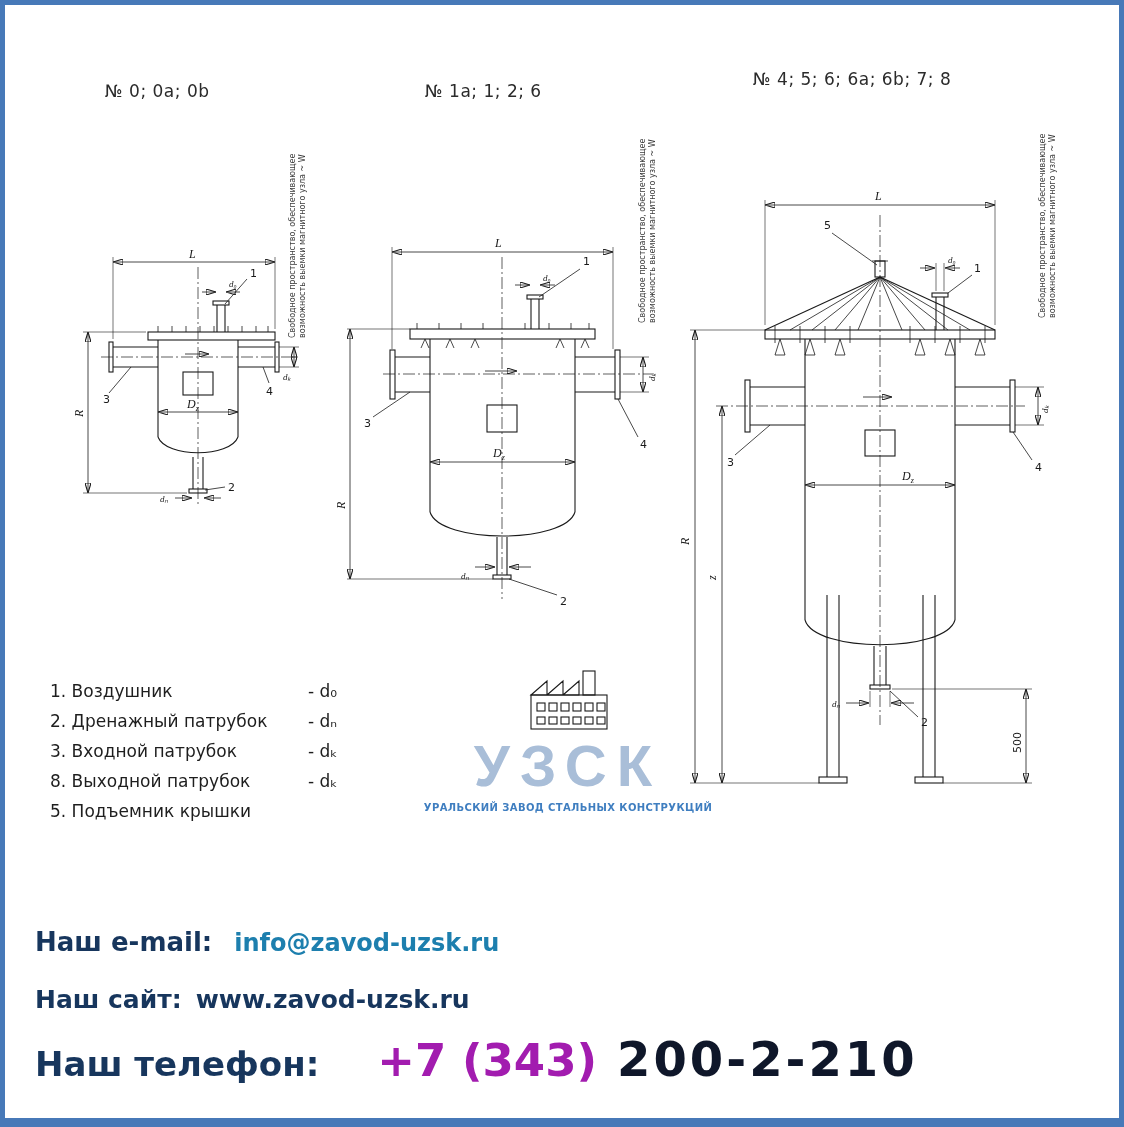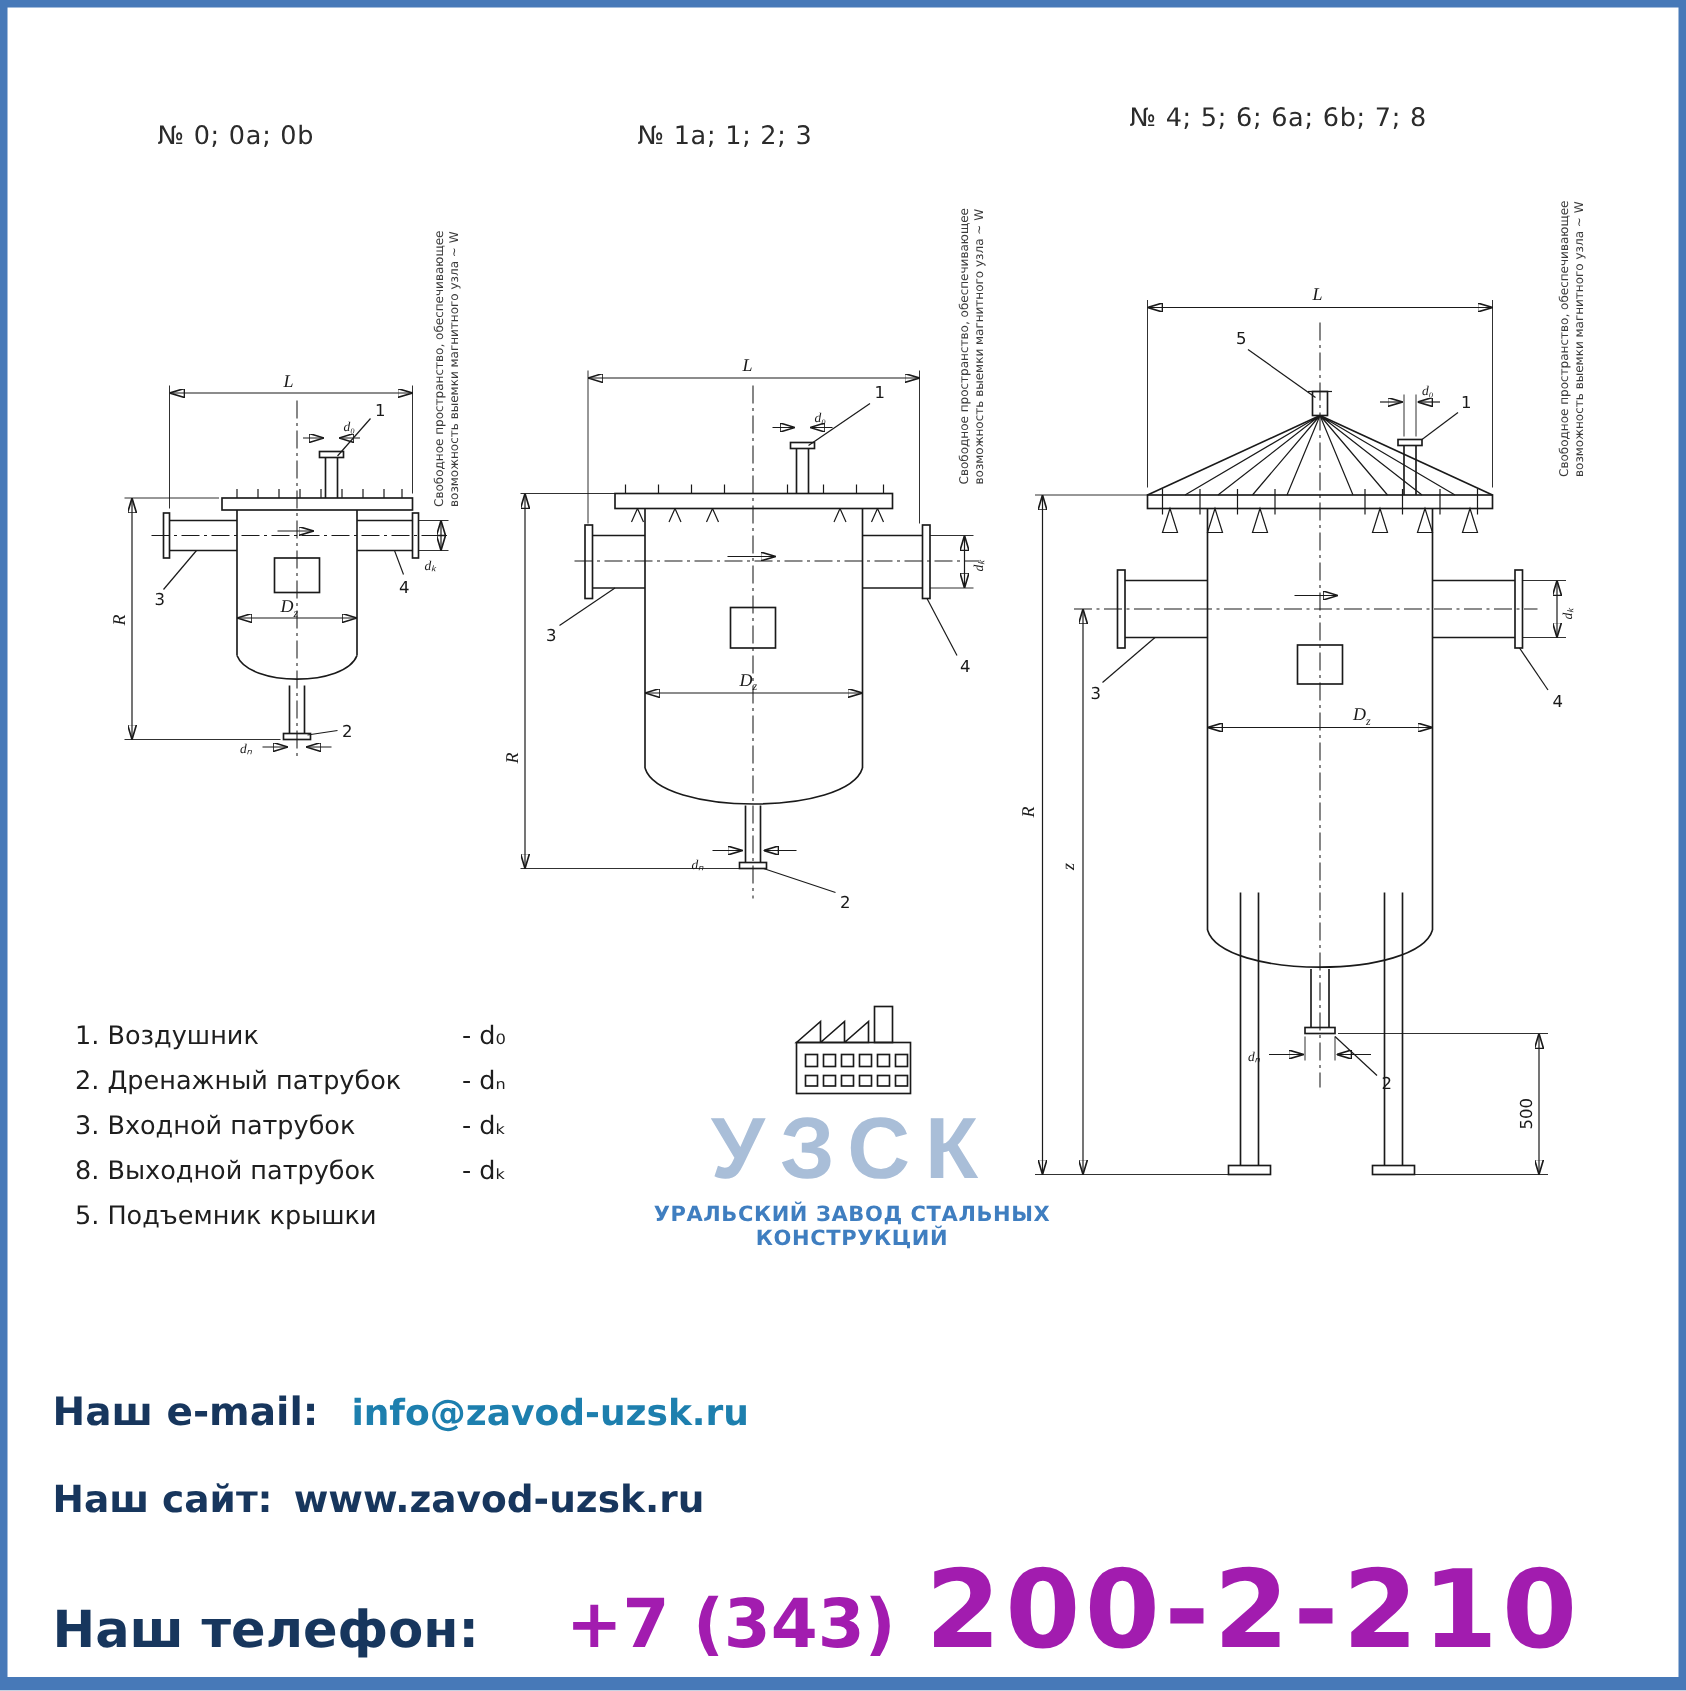--- a/index.html
+++ b/index.html
@@ -18,39 +18,39 @@
   svg .dim{font:italic 12px "Liberation Serif",serif;}
   svg .dimS{font:italic 9px "Liberation Serif",serif;}
   svg .co{font:11px "DejaVu Sans",sans-serif;}
   .legend{position:absolute;left:45px;top:676px;width:312px;font-size:17px;color:#1e1e1e;}
   .legend-row{display:flex;margin-bottom:10px;line-height:20px;}
   .lg-text{width:258px;}
   .lg-dim{flex:1;}
   .wm{position:absolute;left:398px;top:662px;width:330px;text-align:center;}
   .wm-brand{font-family:"Liberation Sans",sans-serif;font-size:58px;font-weight:700;
             color:#a9bed8;letter-spacing:10px;line-height:1;margin-top:2px;}
-  .wm-sub{font-size:14px;font-weight:700;color:#3f7ec0;letter-spacing:.4px;margin-top:7px;}
+  .wm-sub{font-size:10px;font-weight:700;color:#3f7ec0;letter-spacing:.4px;margin-top:7px;}
   .c-email{position:absolute;left:30px;top:922px;display:flex;align-items:baseline;}
   .c-email .lbl{font-size:26px;font-weight:700;color:#17365d;}
   .c-email .val{font-size:24px;font-weight:700;color:#1d7fae;margin-left:22px;}
   .c-site{position:absolute;left:30px;top:980px;display:flex;align-items:baseline;}
   .c-site .lbl{font-size:25px;font-weight:700;color:#17365d;}
   .c-site .val{font-size:25px;font-weight:700;color:#17365d;margin-left:14px;}
   .c-phone{position:absolute;left:30px;top:1026px;display:flex;align-items:baseline;}
   .c-phone .lbl{font-size:34px;font-weight:700;color:#17365d;margin-top:12px;}
   .c-phone .pfx{font-size:45px;font-weight:700;color:#a21caf;margin-left:58px;}
-  .c-phone .num{font-size:72px;font-weight:800;color:#a21caf;margin-left:20px;letter-spacing:3px;}
+  .c-phone .num{font-size:48px;font-weight:800;color:#0f172a;margin-left:20px;letter-spacing:3px;}
 </style>
 </head>
 <body>
 
 <div class="page">
 
   <div class="dtitle" style="left:100px;top:76px">№ 0; 0a; 0b</div>
-  <div class="dtitle" style="left:420px;top:76px">№ 1a; 1; 2; 3</div>
+  <div class="dtitle" style="left:420px;top:76px">№ 1a; 1; 2; 6</div>
   <div class="dtitle" style="left:748px;top:64px">№ 4; 5; 6; 6a; 6b; 7; 8</div>
 
   <div class="note" style="left:283px;top:333px">
     <div>Свободное пространство, обеспечивающее</div>
     <div>возможность выемки магнитного узла ~ W</div>
   </div>
   <div class="note" style="left:633px;top:318px">
     <div>Свободное пространство, обеспечивающее</div>
     <div>возможность выемки магнитного узла ~ W</div>
   </div>

